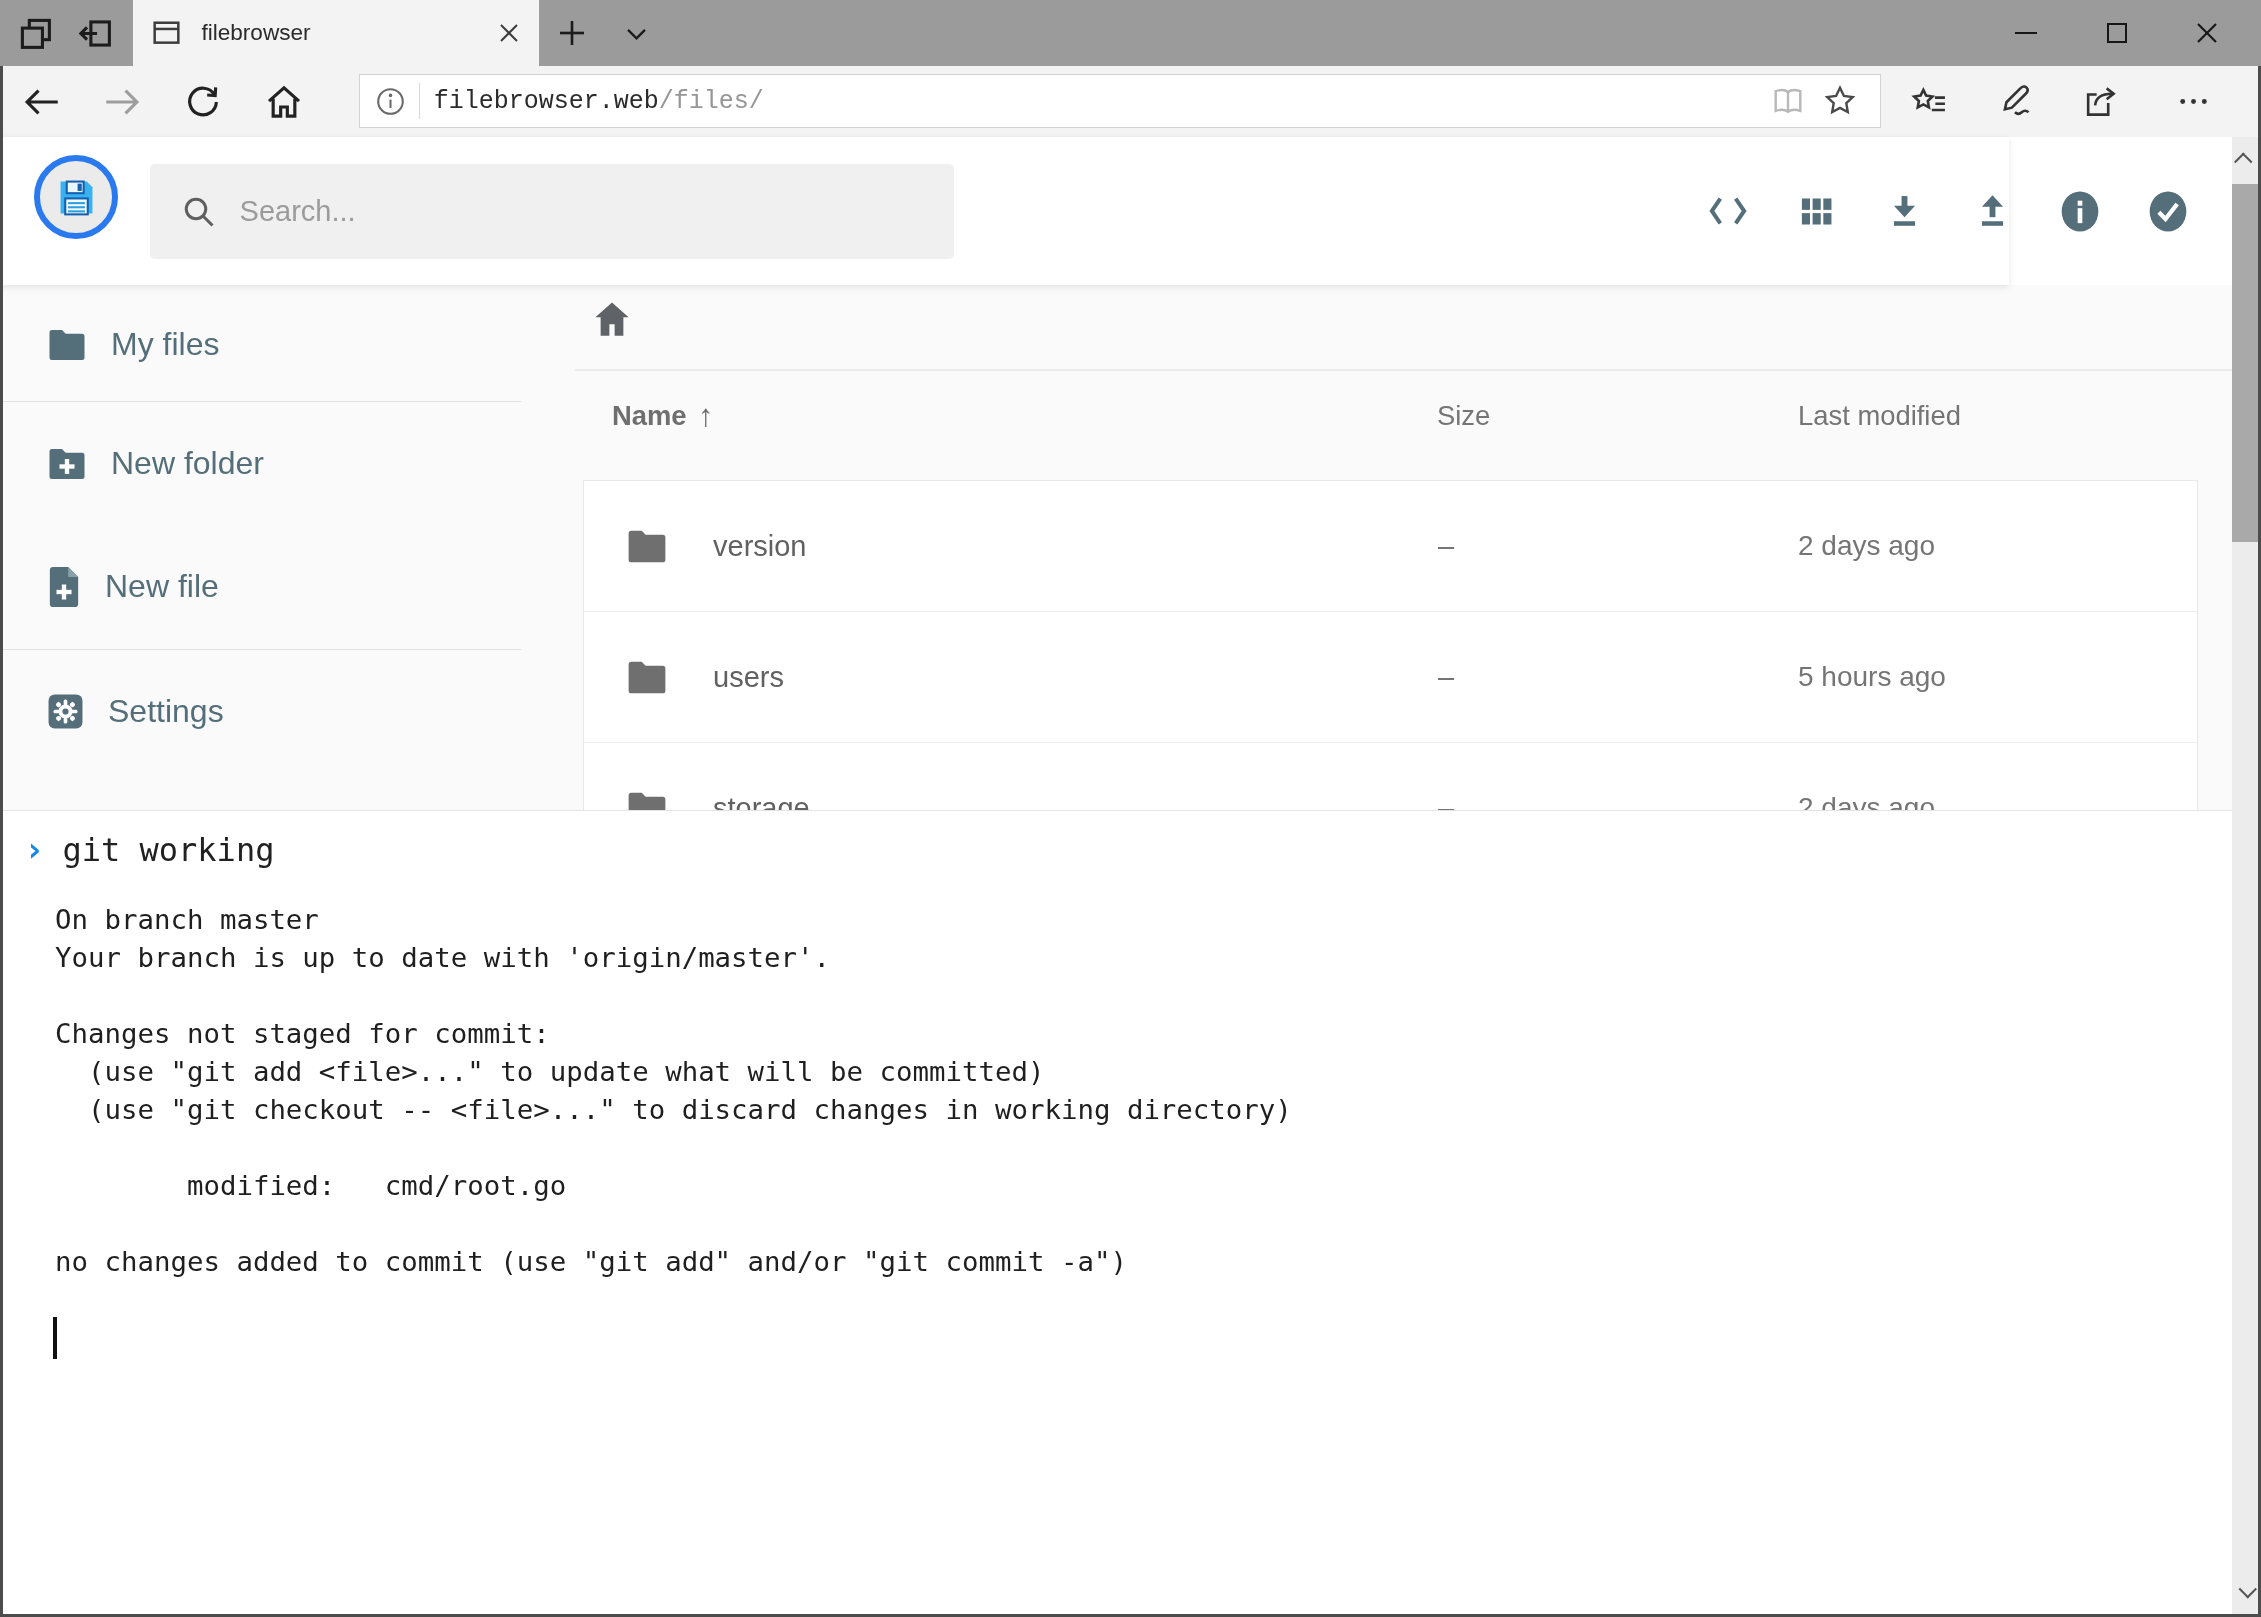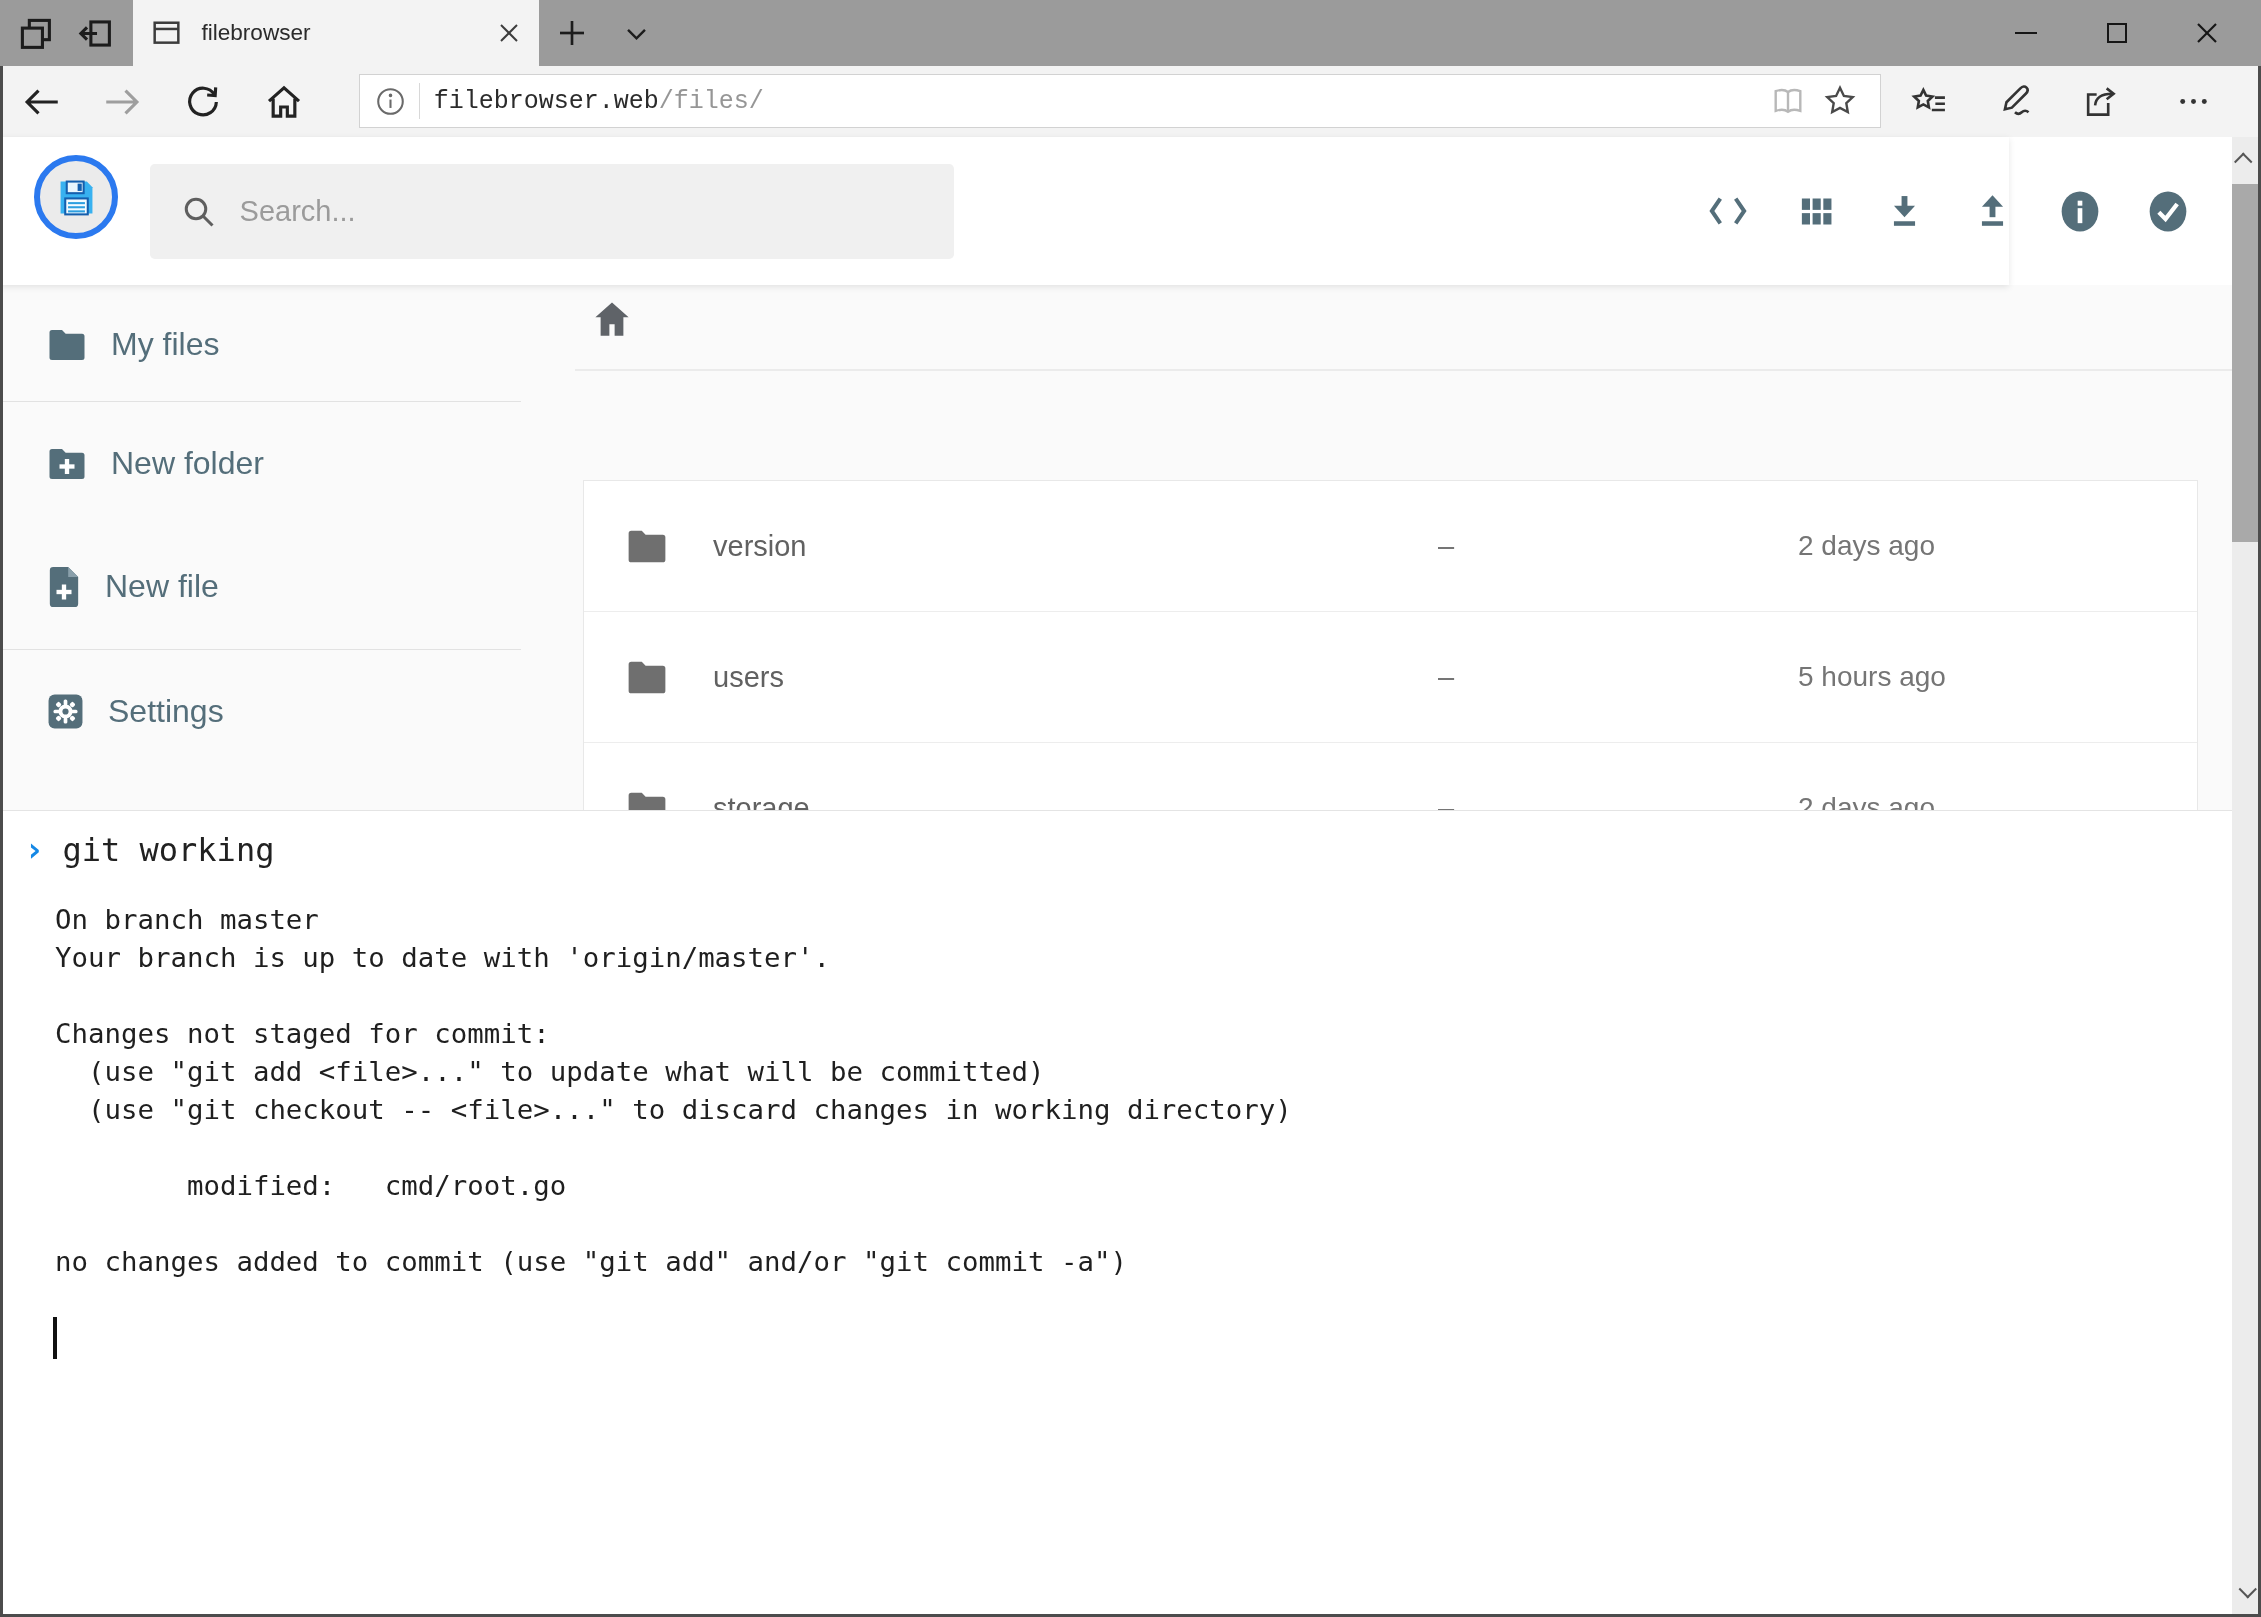--- a/index.html
+++ b/index.html
@@ -322,20 +322,28 @@
       <span class="side-label">Settings</span>
     </div>
 
     <div class="crumb-home">
       <svg width="42" height="42" viewBox="0 0 24 24" fill="#5f6368">
           <path d="M12 2.5 L2.5 11 h3 v10.5 h5 v-6.5 h3 v6.5 h5 V11 h3 Z"></path>
         </svg>
     </div>
     <div class="main-divider"></div>
 
+    <div class="cols">
+      <div class="col-name">
+        <span>Name</span>
+        <span class="sort-arrow">↑</span>
+      </div>
+      <div class="col-size">Size</div>
+      <div class="col-mod">Last modified</div>
+    </div>
 
     <div class="card">
       <div class="frow">
         <svg class="f-icon" width="42" height="37" viewBox="0 0 24 20" fill="#6f6f6f">
             <path d="M1.5 2.5 a1.5 1.5 0 0 1 1.5 -1.5 h6 l2.2 2.3 h9.8 a1.5 1.5 0 0 1 1.5 1.5 v12.7 a1.5 1.5 0 0 1 -1.5 1.5 h-18 a1.5 1.5 0 0 1 -1.5 -1.5 Z"></path>
           </svg>
         <span class="f-name">version</span>
         <span class="f-size">–</span>
         <span class="f-mod">2 days ago</span>
       </div>

